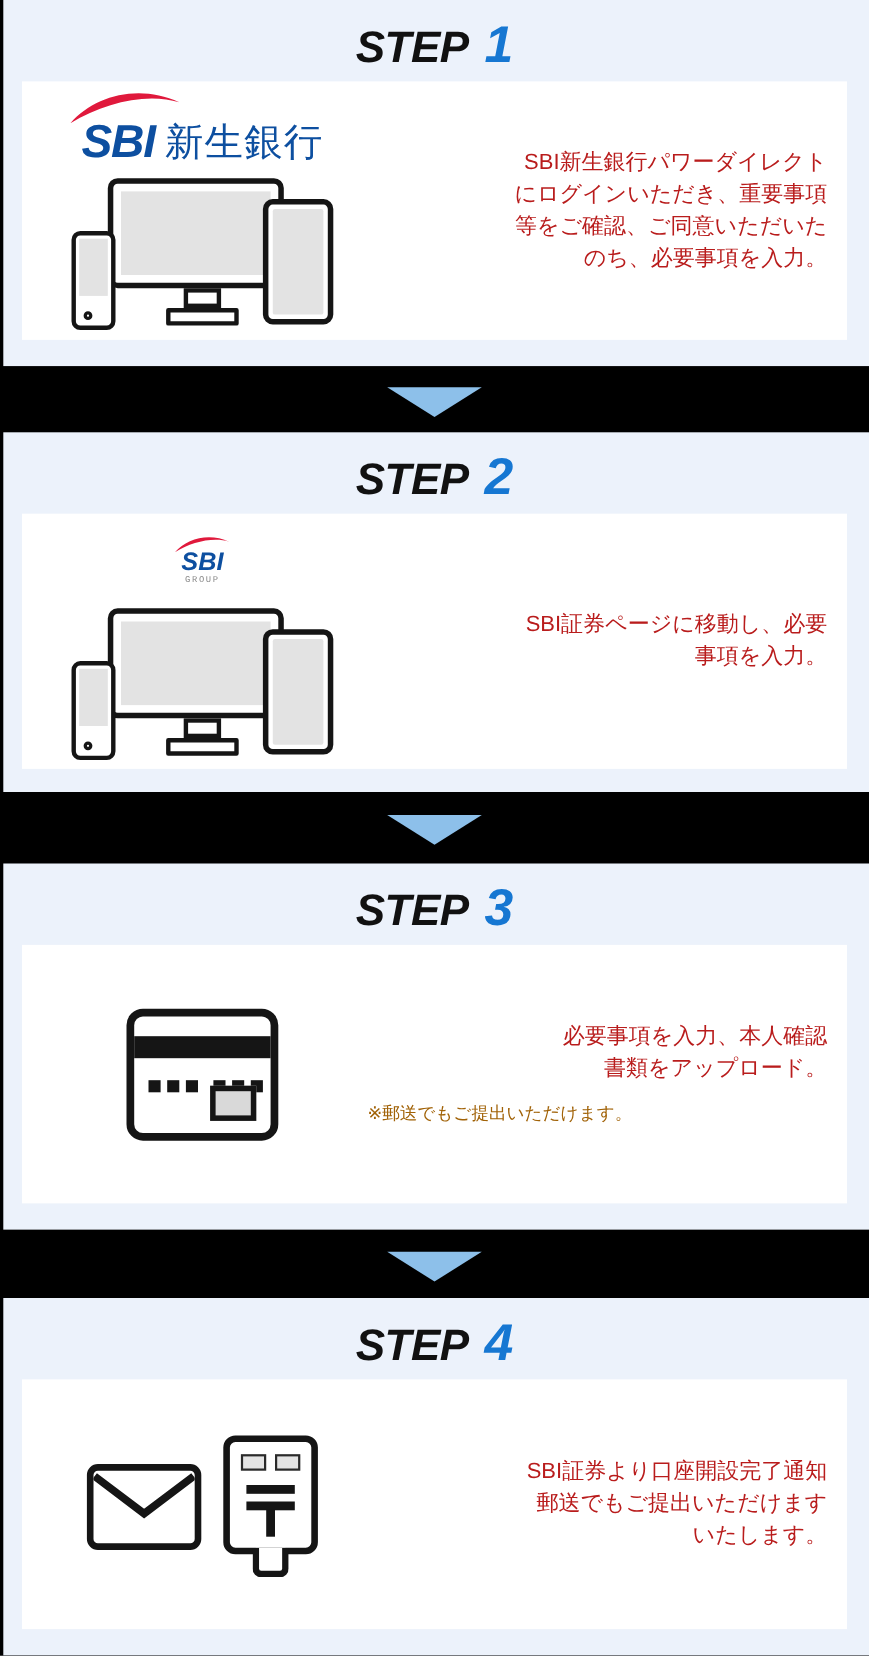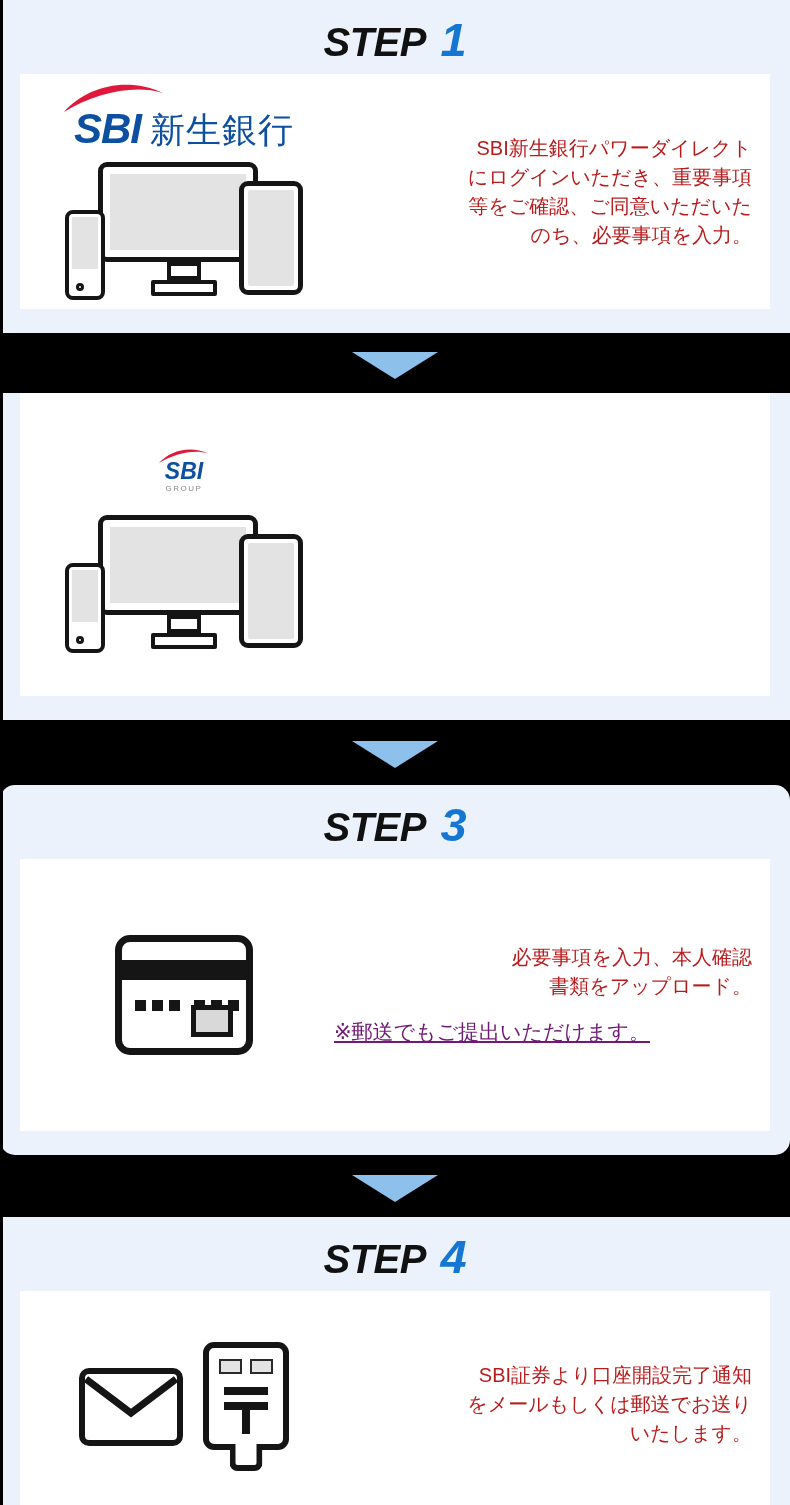--- a/index.html
+++ b/index.html
@@ -9,57 +9,57 @@
     font-family:"Liberation Sans","DejaVu Sans",sans-serif;
     -webkit-font-smoothing:antialiased;
   }
   .page{position:relative;width:790px;}
   .edge-strip{position:absolute;left:0;top:0;bottom:0;width:3px;background:#000;z-index:9;}
 
   
   .step-section{background:#ecf2fb;display:flex;flex-direction:column;box-sizing:border-box;}
   .s1{height:333px;}
   .s2{height:327px;}
-  .s3{height:370px;border-radius:15px;}
+  .s3{height:333px;}
   .s4{height:325px;}
 
   .step-header{height:58px;padding-top:16px;text-align:center;line-height:48px;font-style:italic;}
   .step-word{font-size:40px;font-weight:800;color:#111;letter-spacing:-0.5px;}
   .step-num{font-size:47px;font-weight:800;color:#1677d2;margin-left:10px;vertical-align:baseline;}
 
   .card{
     background:#fff;margin:0 20px 24px;flex:1;
     display:flex;align-items:center;
     padding:8px 18px 8px 38px;box-sizing:border-box;
   }
   .col-left{flex:0 0 252px;width:252px;display:flex;flex-direction:column;align-items:center;}
   .col-right{flex:1;padding-left:24px;}
   .desc{margin:0;font-size:20px;line-height:1.45;color:#b91c1c;white-space:pre-line;text-align:right;}
-  .note{margin:16px 0 0;font-size:21px;line-height:1.4;color:#701a75;white-space:pre-line;text-decoration:underline;}
+  .note{margin:16px 0 0;font-size:16px;line-height:1.4;color:#a16207;white-space:pre-line;}
 
   
   .band{background:#000;display:flex;align-items:center;justify-content:center;}
   .b1{height:60px;}
   .b2{height:65px;}
   .b3{height:62px;}
   .tri{width:0;height:0;border-left:43px solid transparent;border-right:43px solid transparent;border-top:27px solid #8dc0ea;margin-top:4px;}
 
   
   .logo-shinsei{display:flex;align-items:flex-end;gap:9px;margin-top:2px;height:64px;}
   .sbi-wrap{position:relative;display:inline-block;padding-top:18px;}
   .swoosh-big{position:absolute;top:-8px;left:-12px;}
   .sbi-italic{font-style:italic;font-weight:900;font-size:42px;line-height:1;color:#0d4fa0;letter-spacing:-1px;}
   .bank-kanji{font-weight:400;font-size:35px;line-height:1.1;color:#0d4fa0;letter-spacing:1px;}
 
   
   .logo-sec{display:flex;align-items:center;gap:10px;margin-top:2px;height:64px;}
   .sec-mark{position:relative;width:58px;display:flex;flex-direction:column;align-items:center;padding-top:12px;}
   .swoosh-small{position:absolute;top:0;left:2px;}
   .mark-sbi{font-style:italic;font-weight:900;font-size:23px;line-height:1;color:#0d4fa0;}
-  .mark-group{font-size:8px;color:#8a8a8a;letter-spacing:1.5px;margin-top:1px;}
+  .mark-group{font-size:8px;color:#8a8a8a;letter-spacing:1.5px;margin-top:1px;font-family:Liberation Mono, monospace;}
   .sec-text{font-weight:700;font-size:39px;color:#10509f;line-height:1;}
 
   
   .devices{position:relative;width:238px;height:138px;margin-top:12px;}
   .monitor{position:absolute;left:33px;top:0;width:150px;height:90px;border:5px solid #151515;border-radius:9px;background:#fff;}
   .m-screen{position:absolute;left:7px;right:7px;top:7px;bottom:7px;background:#e3e3e3;}
   .m-neck{position:absolute;left:50%;transform:translateX(-50%);top:100px;width:26px;height:10px;border:4px solid #151515;background:#fff;z-index:1;}
   .m-base{position:absolute;left:50%;transform:translateX(-50%);top:118px;width:58px;height:8px;border:4px solid #151515;background:#fff;border-radius:2px;z-index:1;}
   .phone{position:absolute;left:0;bottom:0;width:32px;height:82px;border:4px solid #151515;border-radius:8px;background:#fff;z-index:2;}
   .p-screen{position:absolute;left:3px;right:3px;top:3px;height:52px;background:#e3e3e3;}
@@ -132,20 +132,24 @@
 のち、必要事項を入力。</p>
       </div>
     </div>
   </section>
 
   <div class="band b1">
     <div class="tri"></div>
   </div>
 
   <section class="step-section s2">
+    <div class="step-header">
+      <span class="step-word">STEP</span>
+      <span class="step-num">2</span>
+    </div>
     <div class="card">
       <div class="col-left">
         <div class="logo-sec">
           <span class="sec-mark">
             <svg class="swoosh-small" width="54" height="16" viewBox="0 0 104 32">
                 <path d="M2,30 C24,5 64,-6 101,11 C72,2 33,11 2,30 Z" fill="#e0193c"></path>
               </svg>
             <span class="mark-sbi">SBI</span>
             <span class="mark-group">GROUP</span>
           </span>
@@ -157,20 +161,24 @@
           <div class="m-neck"></div>
           <div class="m-base"></div>
           <div class="phone">
               <div class="p-screen"></div>
               <div class="p-btn"></div>
             </div>
           <div class="tablet">
               <div class="t-screen"></div>
             </div>
         </div>
+      </div>
+      <div class="col-right">
+        <p class="desc">SBI証券ページに移動し、必要
+事項を入力。</p>
       </div>
     </div>
   </section>
 
   <div class="band b2">
     <div class="tri"></div>
   </div>
 
   <section class="step-section s3">
     <div class="step-header">
@@ -224,18 +232,18 @@
             </div>
             <div class="pm-bar first"></div>
             <div class="pm-bar second"></div>
             <div class="pm-stem"></div>
             <div class="leg"></div>
           </div>
         </div>
       </div>
       <div class="col-right">
         <p class="desc">SBI証券より口座開設完了通知
-をメールもしくは郵送でお送り
+郵送でもご提出いただけます
 いたします。</p>
       </div>
     </div>
   </section>
 </div>
 
 </body></html>

